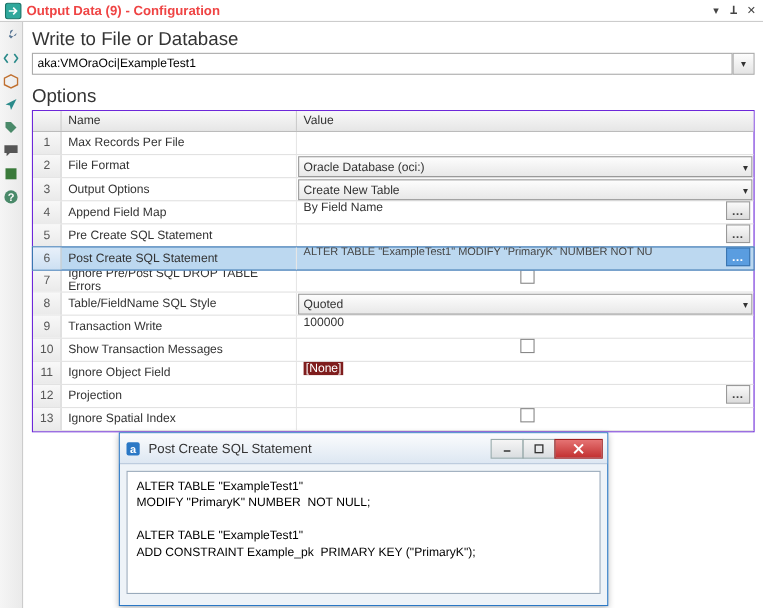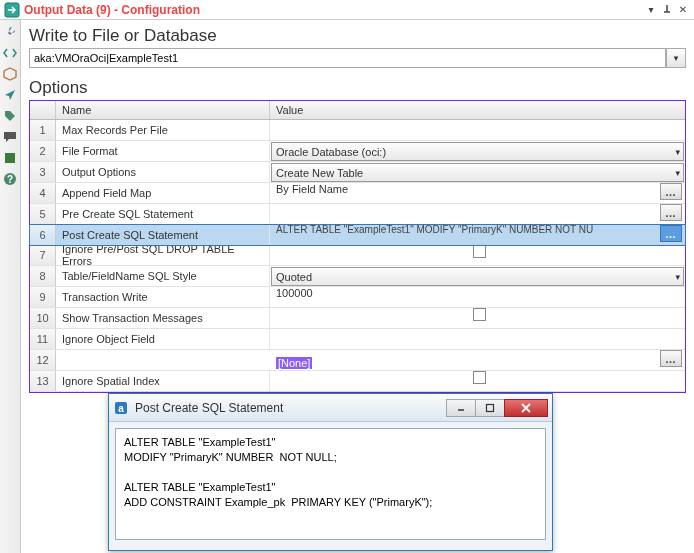--- a/index.html
+++ b/index.html
@@ -29,21 +29,21 @@
   .grid-row.selected .row-num { background: linear-gradient(#e8f0fa,#cde0f2); }
   .row-name { width: 214px; padding: 0 6px; border-right: 1px solid #e6e6e6; display:flex; align-items:center;}
   .row-val { flex: 1; display: flex; align-items: flex-start; padding: 0 2px 0 6px; position: relative; }
   .row-val.combo { padding:0; }
   .combo-box { flex:1; height:19px; margin:1px; border:1px solid #999; background:linear-gradient(#fdfdfd,#e8e8e8); display:flex; align-items:center; padding:0 4px; position:relative;}
   .combo-box .arrow { position:absolute; right:3px; font-size:9px; color:#333;}
   .ellipsis-btn { width: 22px; height: 17px; border: 1px solid #999; background: linear-gradient(#fafafa,#dcdcdc); display: flex; align-items: center; justify-content: center; margin-left:auto; margin-right:1px; cursor:pointer; font-weight:bold; letter-spacing:1px; color:#444;}
   .ellipsis-btn.selected { background: #5a9de0; border-color:#3b76b1; color:#fff;}
   .checkbox-cell { flex:1; display:flex; justify-content:center; align-items:center;}
   .check { width:13px; height:13px; border:1px solid #888; background:#fff;}
-  .val-highlight { background:#8b5cf6; color:#fff; padding:0 2px;margin-top:28px;}
+  .val-highlight { background:#7f1d1d; color:#fff; padding:0 2px;}
   .truncated-sql { color:#444; font-size:10px; line-height:10px; }
 
   
   .dialog { position:absolute; left:108px; top:393px; width:445px; height:158px; border:1px solid #2a77c4; background:#eef3f8; box-shadow:0 2px 6px rgba(0,0,0,.3);}
   .dialog-titlebar { height:28px; background:linear-gradient(#fbfcfd,#dde7f2); display:flex; align-items:center; padding:0 4px; border-bottom:1px solid #b8c8db;}
   .dialog-titlebar .dicon { width:16px;height:16px;margin-right:6px;display:flex;align-items:center;justify-content:center;}
   .dialog-titlebar .dtitle { flex:1; font-size:12px; color:#333;}
   .dialog-winbtns { display:flex; gap:0;}
   .dwbtn { width:30px; height:18px; border:1px solid #9aa; background:linear-gradient(#f5f5f5,#dadde0); display:flex;align-items:center;justify-content:center; font-size:11px; cursor:pointer; margin-left:-1px;}
   .dwbtn.close { background:linear-gradient(#e57373,#c23030); color:#fff; border-color:#a02020; width:44px;}
@@ -222,20 +222,21 @@
           </div>
           <div class="grid-row">
             <div class="row-num">11</div>
             <div class="row-name">Ignore Object Field</div>
             <div class="row-val">
               <span class="val-highlight">[None]</span>
             </div>
           </div>
           <div class="grid-row">
             <div class="row-num">12</div>
+            <div class="row-name">Projection</div>
             <div class="row-val">
               <span></span>
               <div class="ellipsis-btn">…</div>
             </div>
           </div>
           <div class="grid-row">
             <div class="row-num">13</div>
             <div class="row-name">Ignore Spatial Index</div>
             <div class="row-val">
               <div class="checkbox-cell">

